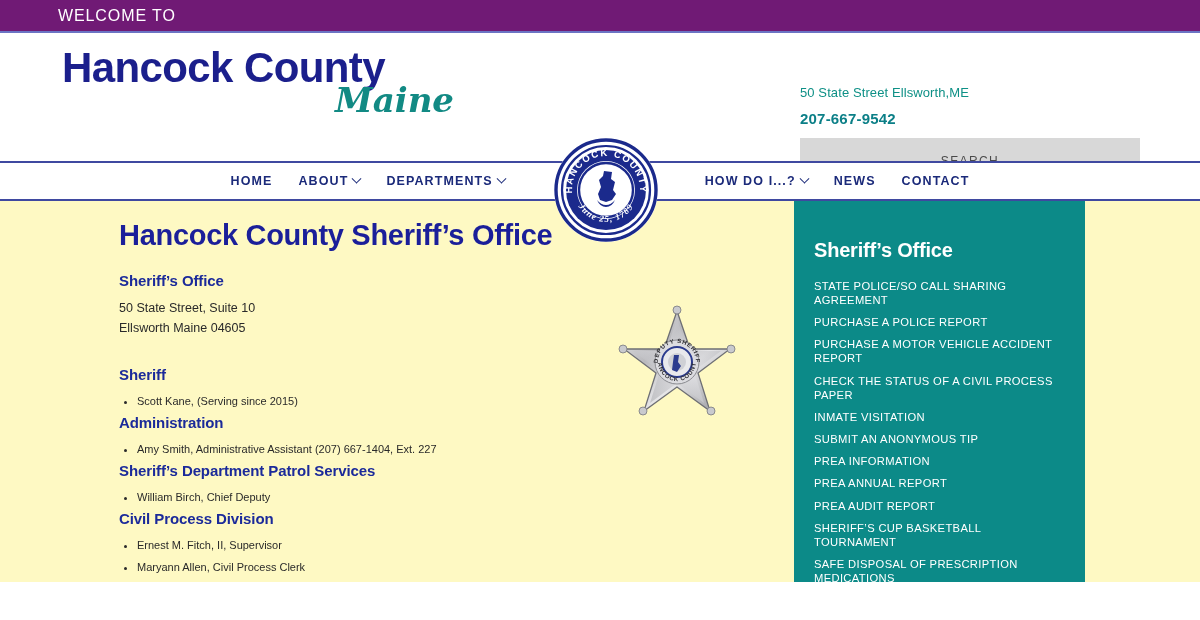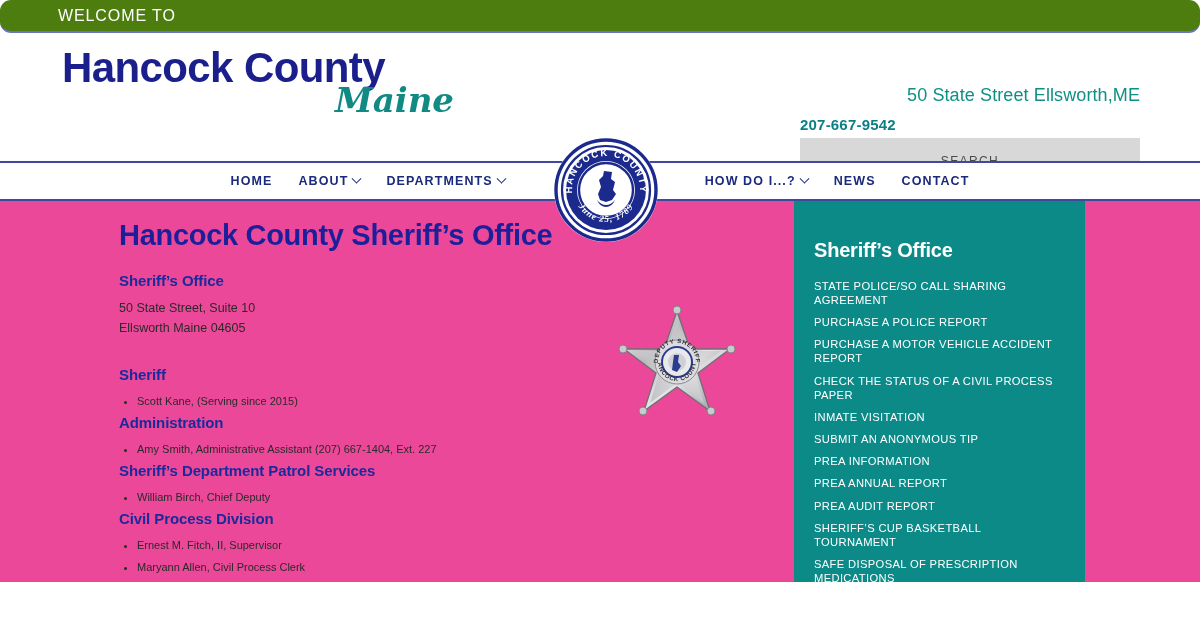--- a/index.html
+++ b/index.html
@@ -9,26 +9,25 @@
     height: 620px;
     overflow: hidden;
     background: #ffffff;
     font-family: "Liberation Sans", sans-serif;
     -webkit-font-smoothing: antialiased;
   }
 
   
   .welcome-bar {
     height: 33px;
-    background: #4d7c0f;
+    background: #701a75;
     display: flex;
     align-items: center;
     padding-left: 58px;
     border-bottom: 2px solid #6b74c4;
-    border-radius: 11px;
   }
   .welcome-bar .welcome-text {
     color: #ffffff;
     font-size: 16px;
     letter-spacing: 0.9px;
     font-weight: 400;
   }
 
   
   .header {
@@ -62,23 +61,22 @@
   }
 
   .contact-block {
     position: absolute;
     left: 800px;
     top: 52px;
     width: 340px;
   }
   .contact-address {
     color: #0e9086;
-    font-size: 18px;
+    font-size: 13px;
     letter-spacing: 0.1px;
-    text-align: right;
   }
   .contact-phone {
     color: #0b7f87;
     font-size: 15px;
     font-weight: 700;
     margin-top: 10px;
     letter-spacing: 0.2px;
   }
   .search-box {
     position: absolute;
@@ -150,21 +148,21 @@
     border-radius: 50%;
     background: #ffffff;
     z-index: 5;
   }
   .seal svg { display: block; }
 
   
   .main {
     position: relative;
     height: 381px;
-    background: #ec4899;
+    background: #fef9c3;
   }
   .content {
     position: absolute;
     left: 119px;
     top: 18px;
     width: 480px;
   }
   .page-title {
     font-size: 29px;
     font-weight: 700;

